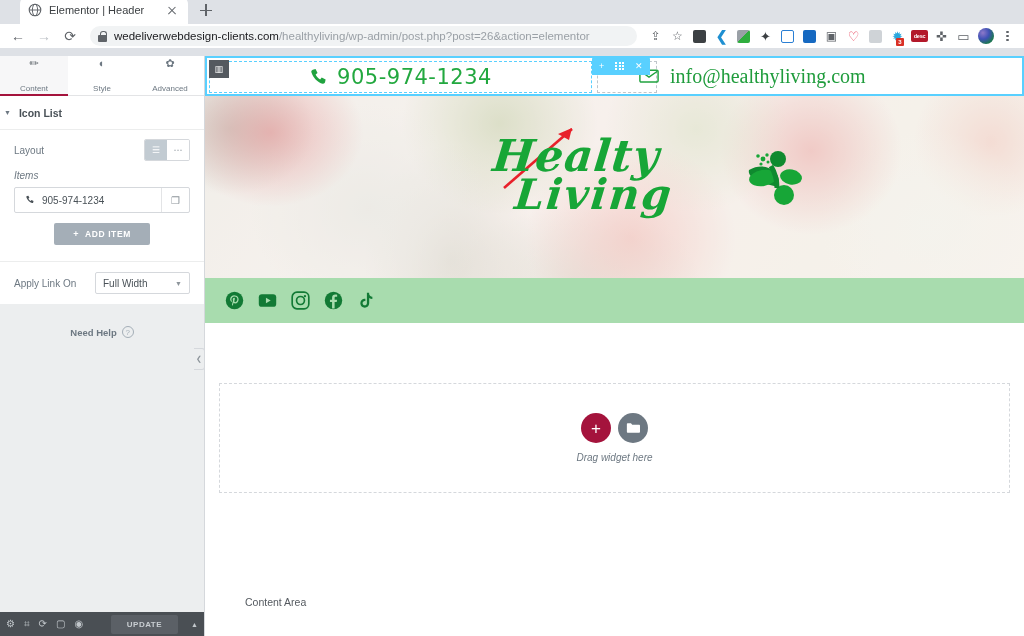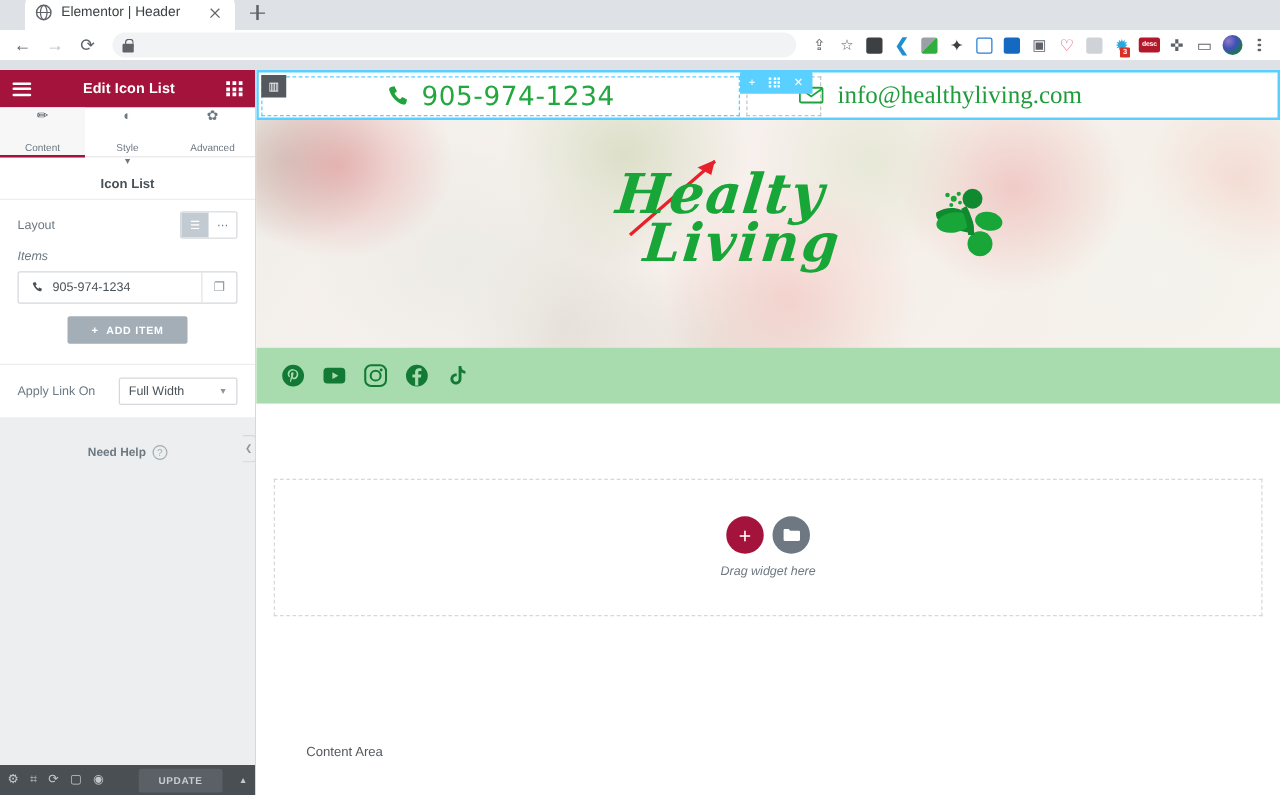--- a/index.html
+++ b/index.html
@@ -112,21 +112,20 @@
     content: ""; position: absolute; left: 0; right: 0; bottom: -1px; height: 2px; background: #a4133c;
   }
   .tab-icon-glyph { font-size: 11px; color: #6d7882; line-height: 1; }
   .panel-tab.active .tab-icon-glyph { color: #495157; }
   .tab-label { font-size: 8px; color: #6d7882; margin-top: 12px; }
 
   #panel-body { background: #fff; flex: 0 0 auto; }
   #section-header {
     height: 34px; display: flex; align-items: center; gap: 8px; padding: 0 4px;
     border-bottom: 1px solid #eceded;
-    flex-direction: column;
   }
   #section-caret { font-size: 7px; color: #6d7882; }
   #section-title { font-size: 10.5px; font-weight: bold; color: #495157; }
 
   .control-row { padding: 9px 14px; display: flex; align-items: center; justify-content: space-between; }
   .control-label { font-size: 10px; color: #6d7882; }
   #layout-toggle { display: flex; border: 1px solid #d5d8dc; border-radius: 2px; overflow: hidden; }
   .layout-btn {
     width: 22px; height: 20px; display: flex; align-items: center;
     justify-content: center; background: #fff;
@@ -340,20 +339,23 @@
       </div>
     <div class="nav-btn">
         <span class="nav-glyph dim">→</span>
       </div>
     <div class="nav-btn">
         <span class="nav-glyph">⟳</span>
       </div>
 
     <div id="omnibox">
       <span id="lock-icon"></span>
+      <span id="url-text">
+        <span class="host">wedeliverwebdesign-clients.com</span><span>/healthyliving/wp-admin/post.php?post=26&amp;action=elementor</span>
+      </span>
     </div>
 
     <div id="toolbar-icons">
       <div class="tb-icon">
           <span class="tb-glyph">⇪</span>
         </div>
       <div class="tb-icon">
           <span class="tb-glyph">☆</span>
         </div>
       <div class="tb-icon">
@@ -407,39 +409,20 @@
           </span>
       </div>
     </div>
   </div>
 </div>
 
 <div id="app">
 
   <div id="elementor-panel">
 
-    <div id="panel-header">
-      <span id="hamburger-icon">
-          <i></i>
-          <i></i>
-          <i></i>
-        </span>
-      <span id="panel-title">Edit Icon List</span>
-      <span id="grid-icon">
-          <i></i>
-          <i></i>
-          <i></i>
-          <i></i>
-          <i></i>
-          <i></i>
-          <i></i>
-          <i></i>
-          <i></i>
-        </span>
-    </div>
 
     <div id="panel-tabs">
       <div class="panel-tab active">
         <span class="tab-icon-glyph">✏</span>
         <span class="tab-label">Content</span>
       </div>
       <div class="panel-tab">
         <span class="tab-icon-glyph">◐</span>
         <span class="tab-label">Style</span>
       </div>

